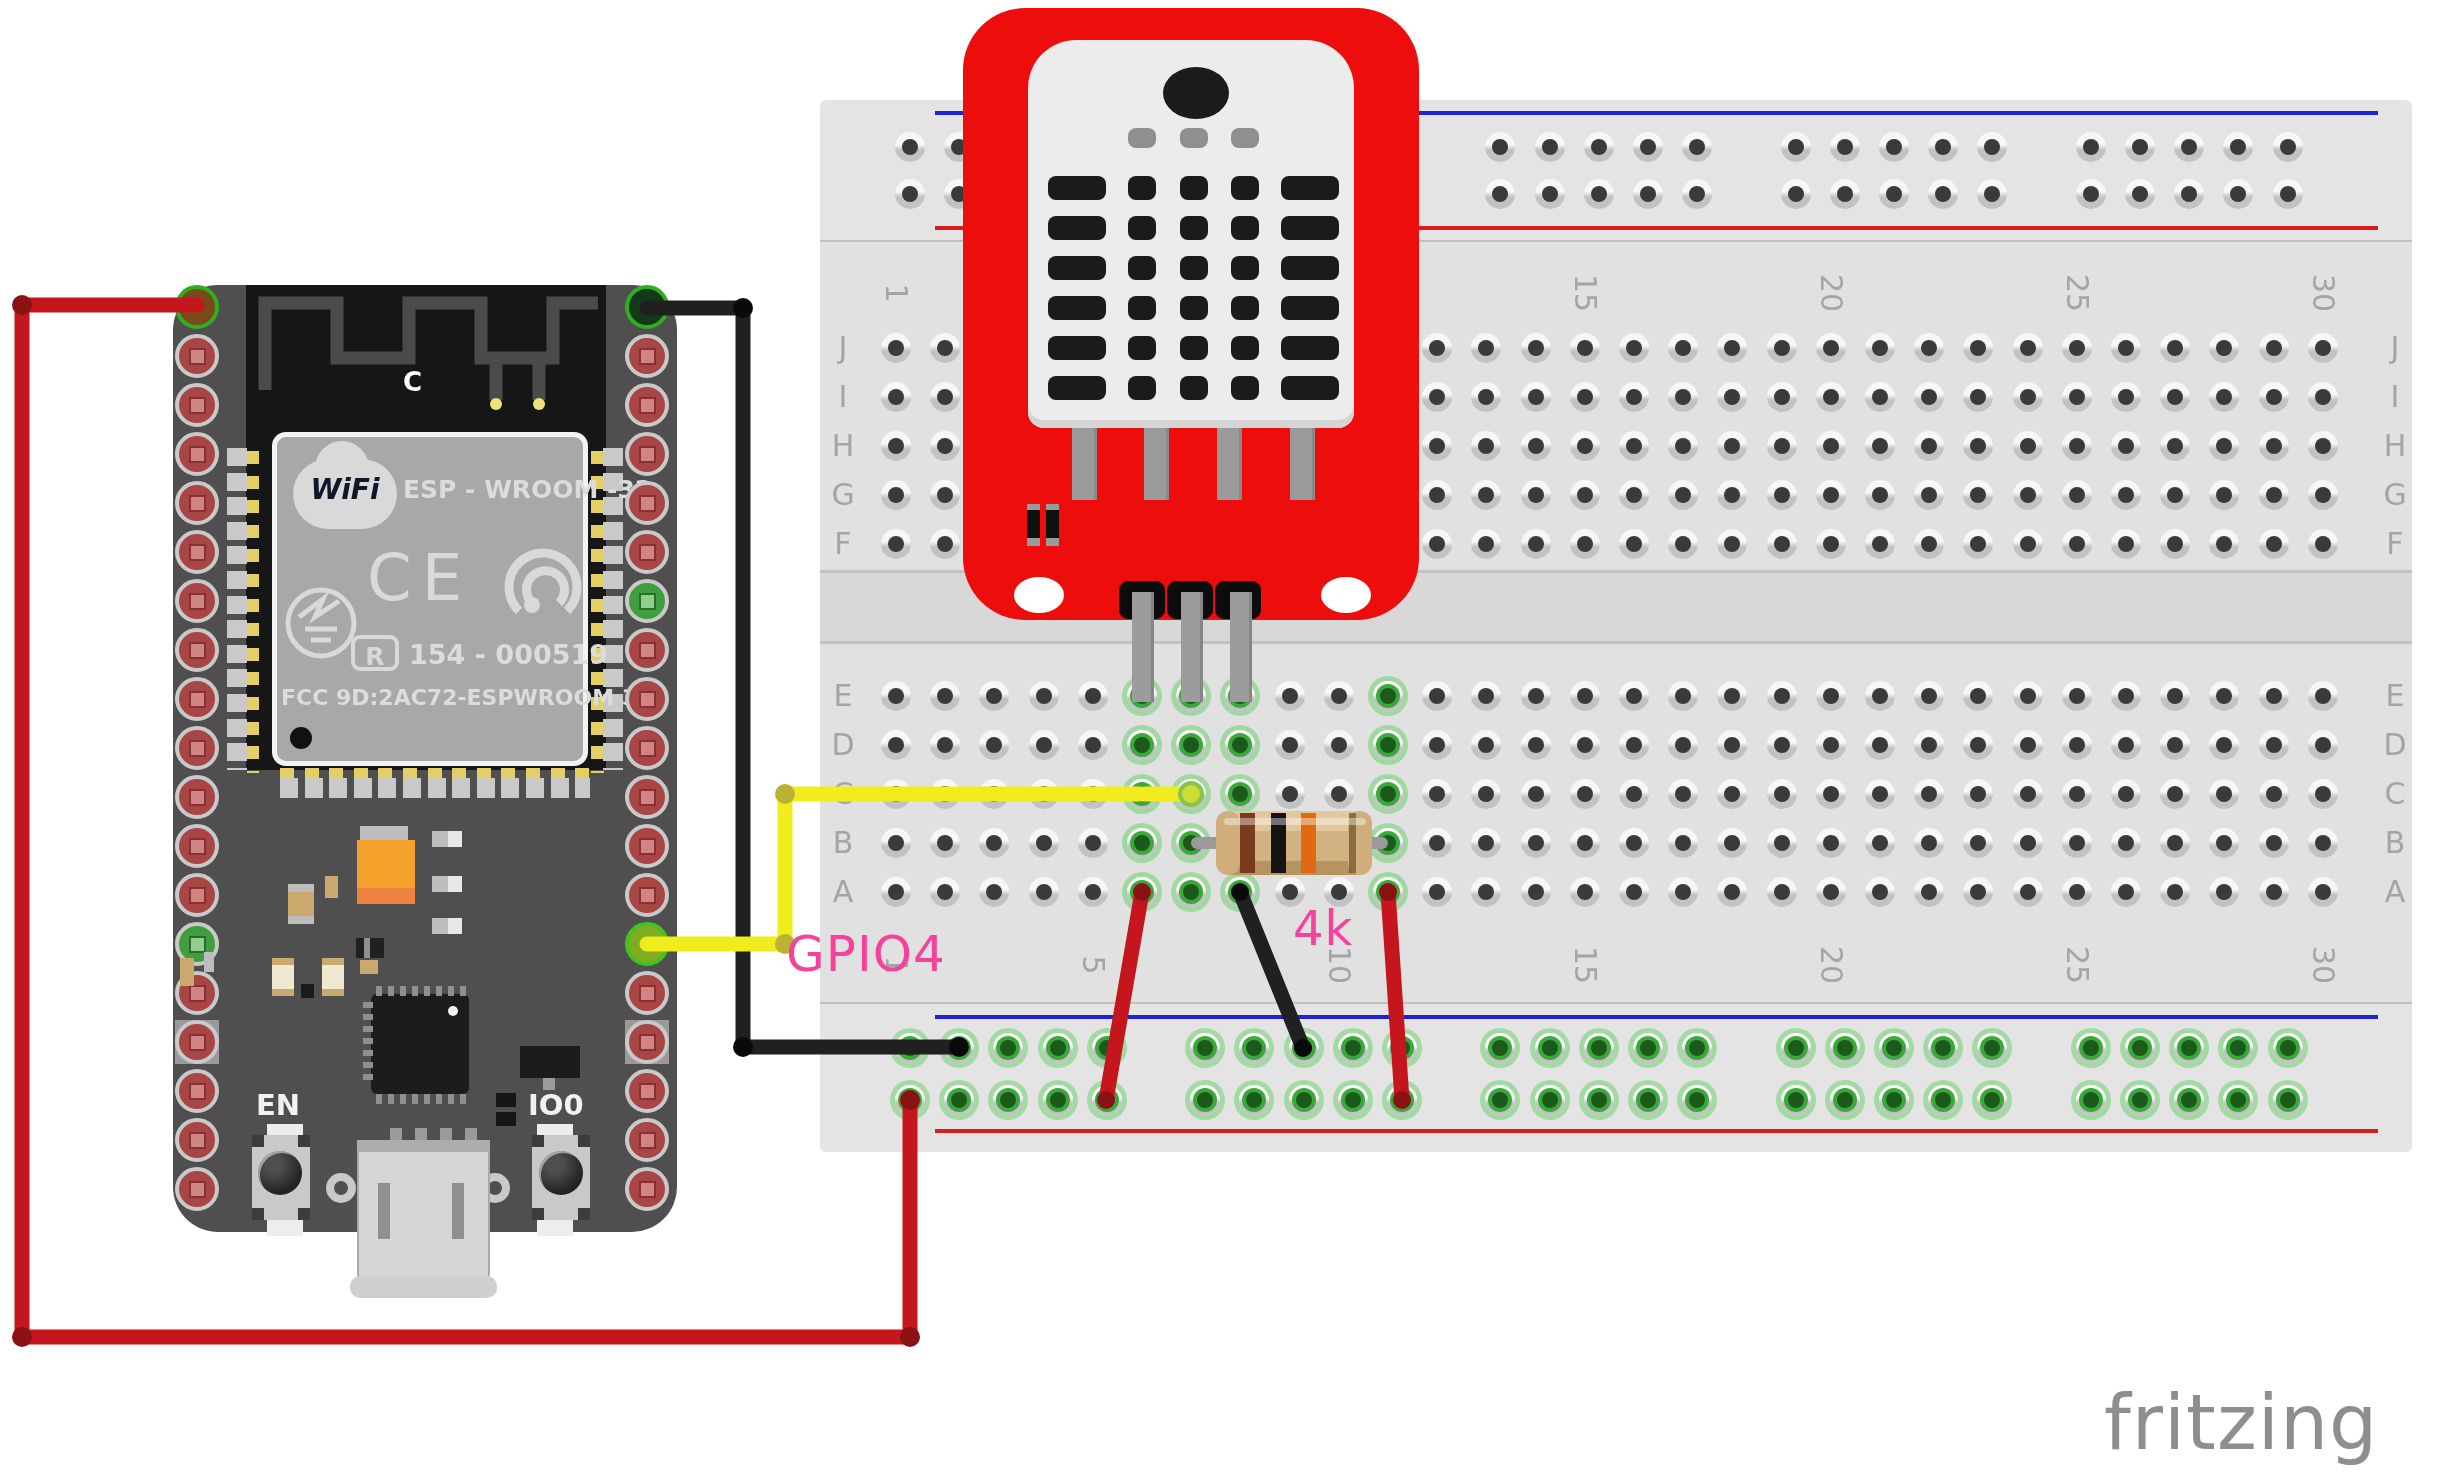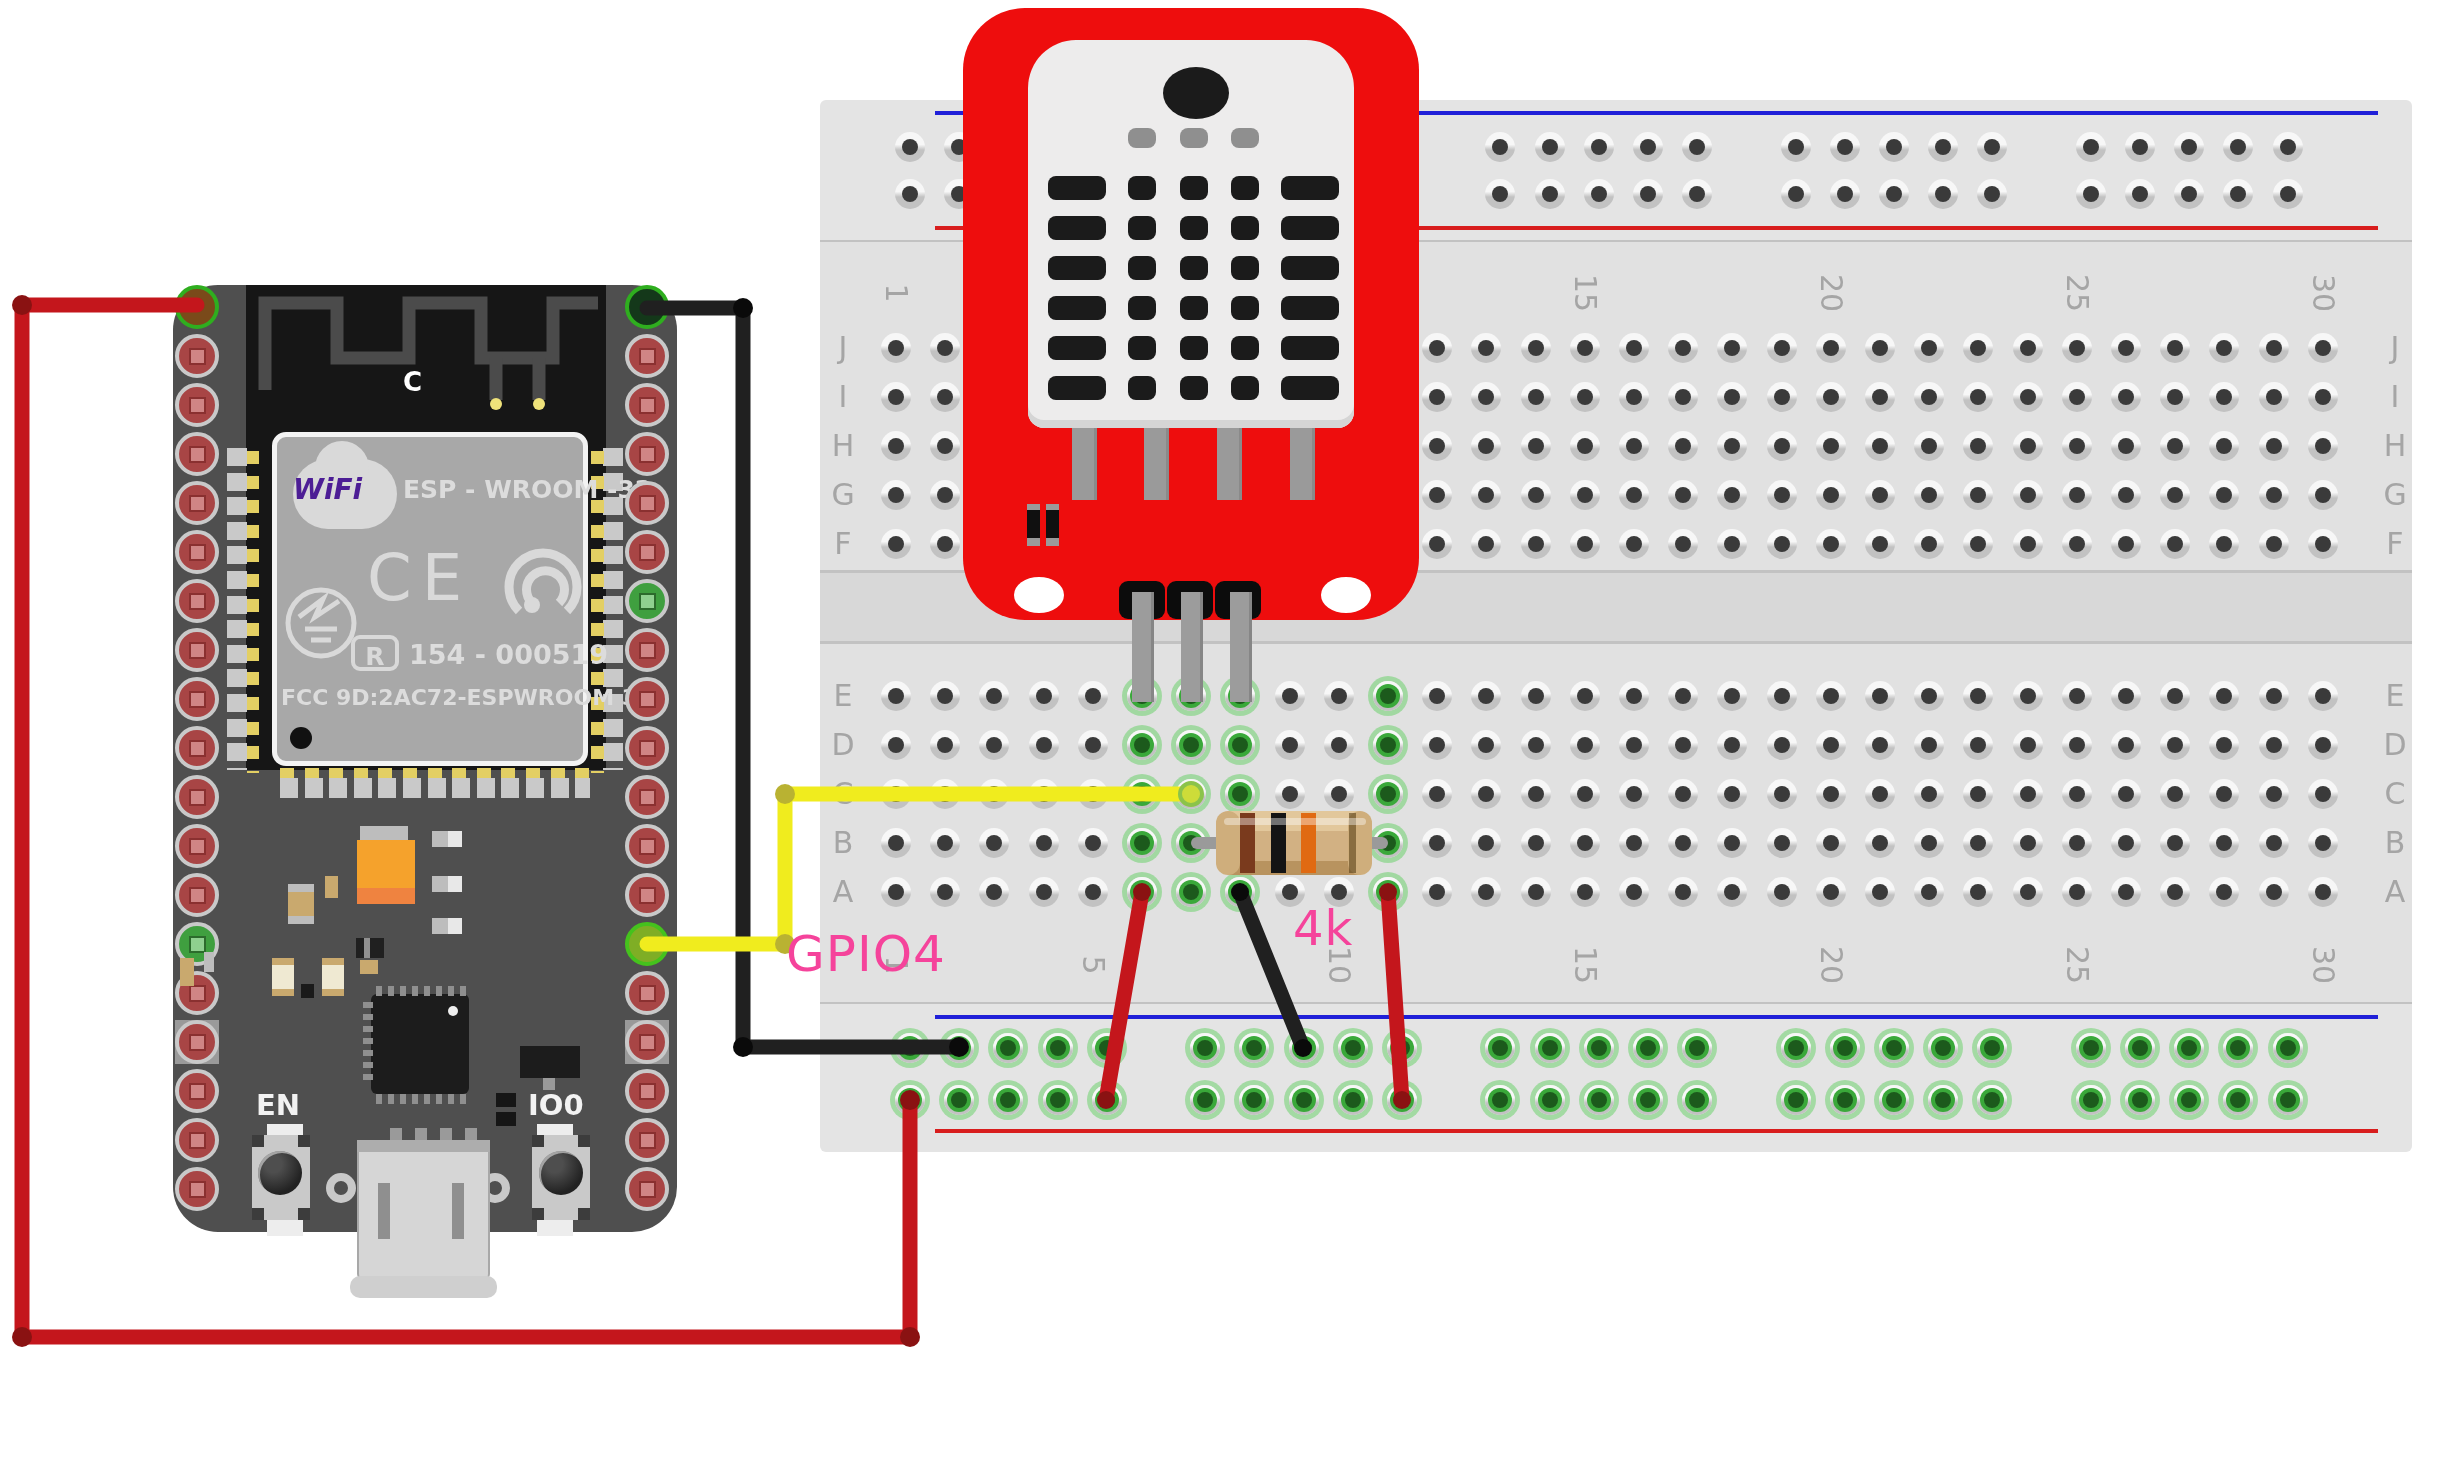--- a/index.html
+++ b/index.html
@@ -21,21 +21,21 @@
   .bb-label{position:absolute;width:34px;height:36px;color:#a5a5a5;font-size:30px;line-height:36px;text-align:center;}
   .bb-num{position:absolute;width:60px;height:34px;color:#a5a5a5;font-size:30px;line-height:34px;text-align:center;transform:rotate(90deg);}
   
   #esp32{left:173px;top:285px;width:504px;height:947px;background:#4f4f4f;border-radius:45px;}
   .module{left:73px;top:0;width:360px;height:485px;background:#161616;}
   .shield{left:99px;top:147px;width:316px;height:334px;background:#a8a8a8;border:5px solid #f3f3f3;
           border-radius:14px;box-sizing:border-box;}
   .sh-txt{position:absolute;color:#dcdcdc;font-weight:bold;white-space:nowrap;}
   .wifi-cloud{left:16px;top:22px;width:104px;height:70px;background:#d9d9d9;border-radius:40px;}
   .wifi-cloud::before{content:"";position:absolute;left:22px;top:-18px;width:54px;height:54px;background:#d9d9d9;border-radius:50%;}
-  .wifi-txt{position:absolute;left:0;top:14px;width:104px;text-align:left;color:#4c1d95;
+  .wifi-txt{position:absolute;left:0;top:14px;width:104px;text-align:center;color:#0f172a;
             font-weight:bold;font-style:italic;font-size:28px;}
   .ce{left:90px;top:104px;font-size:64px;font-weight:normal;color:#d9d9d9;letter-spacing:10px;}
   .rbox{left:74px;top:198px;width:48px;height:36px;border:4px solid #d9d9d9;border-radius:9px;
         color:#d9d9d9;font-size:25px;font-weight:bold;text-align:center;line-height:36px;box-sizing:border-box;}
   .pads{position:absolute;}
   .pin{position:absolute;width:44px;height:44px;border-radius:50%;border:4px solid #c9c9c9;
        background:#a84545;box-sizing:border-box;}
   .pin::after{content:"";position:absolute;left:10px;top:10px;width:13px;height:13px;
               background:#d08585;border:2px solid #8a3030;}
   .pin.green{background:#3f9f3f;}
@@ -743,20 +743,21 @@
         <circle cx="1106" cy="1100" r="9" fill="#8a1212"></circle>
       <circle cx="1388" cy="892" r="9" fill="#8a1212"></circle>
         <circle cx="1402" cy="1100" r="9" fill="#8a1212"></circle>
       <circle cx="1240" cy="892" r="9" fill="#0a0a0a"></circle>
         <circle cx="1303" cy="1048" r="9" fill="#0a0a0a"></circle>
     </g>
   </svg>
 
   <div class="pink-label" style="left: 786px; top: 925px; z-index: 40; color: rgb(245, 67, 155);">GPIO4</div>
   <div class="pink-label" style="left: 1293px; top: 900px; z-index: 40; font-size: 48px; color: rgb(245, 67, 155);">4k</div>
+  <div id="watermark" class="abs" style="color: rgb(142, 142, 142);">fritzing</div>
 <div class="slot gray" style="left: 1128px; top: 128px; width: 28px; height: 20px;"></div>
     <div class="slot gray" style="left: 1180px; top: 128px; width: 28px; height: 20px;"></div>
     <div class="slot gray" style="left: 1231px; top: 128px; width: 28px; height: 20px;"></div>
     <div class="slot" style="left: 1048px; top: 176px; width: 58px; height: 24px;"></div>
     <div class="slot" style="left: 1128px; top: 176px; width: 28px; height: 24px;"></div>
     <div class="slot" style="left: 1180px; top: 176px; width: 28px; height: 24px;"></div>
     <div class="slot" style="left: 1231px; top: 176px; width: 28px; height: 24px;"></div>
     <div class="slot" style="left: 1281px; top: 176px; width: 58px; height: 24px;"></div>
     <div class="slot" style="left: 1048px; top: 216px; width: 58px; height: 24px;"></div>
     <div class="slot" style="left: 1128px; top: 216px; width: 28px; height: 24px;"></div>

